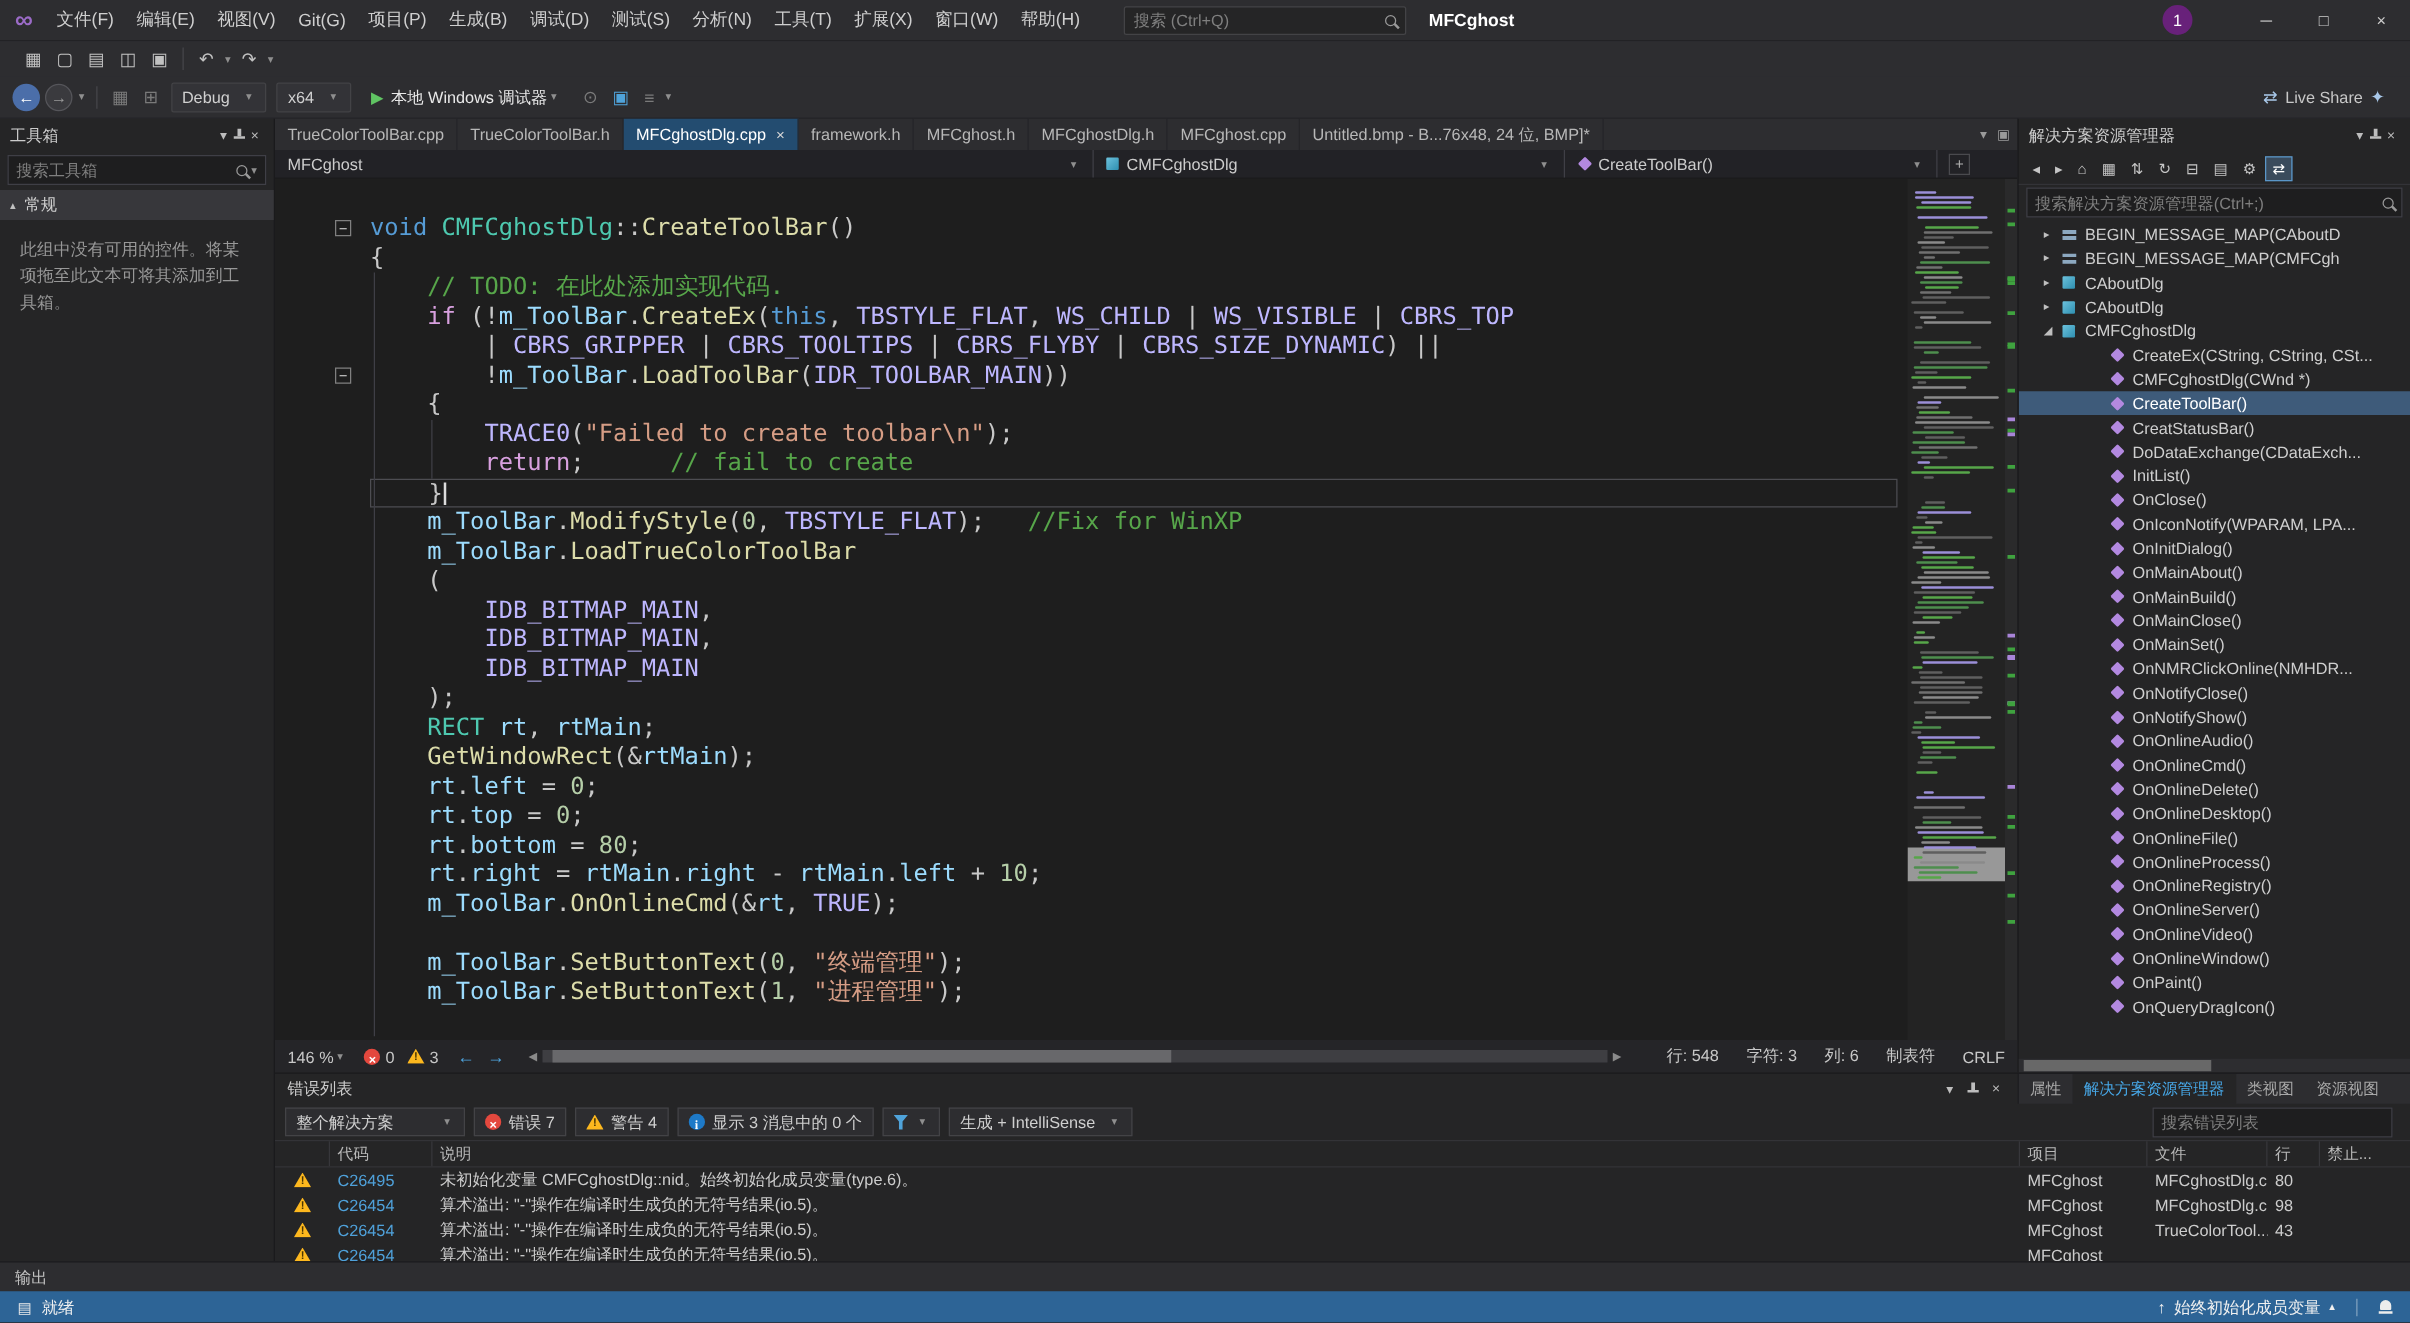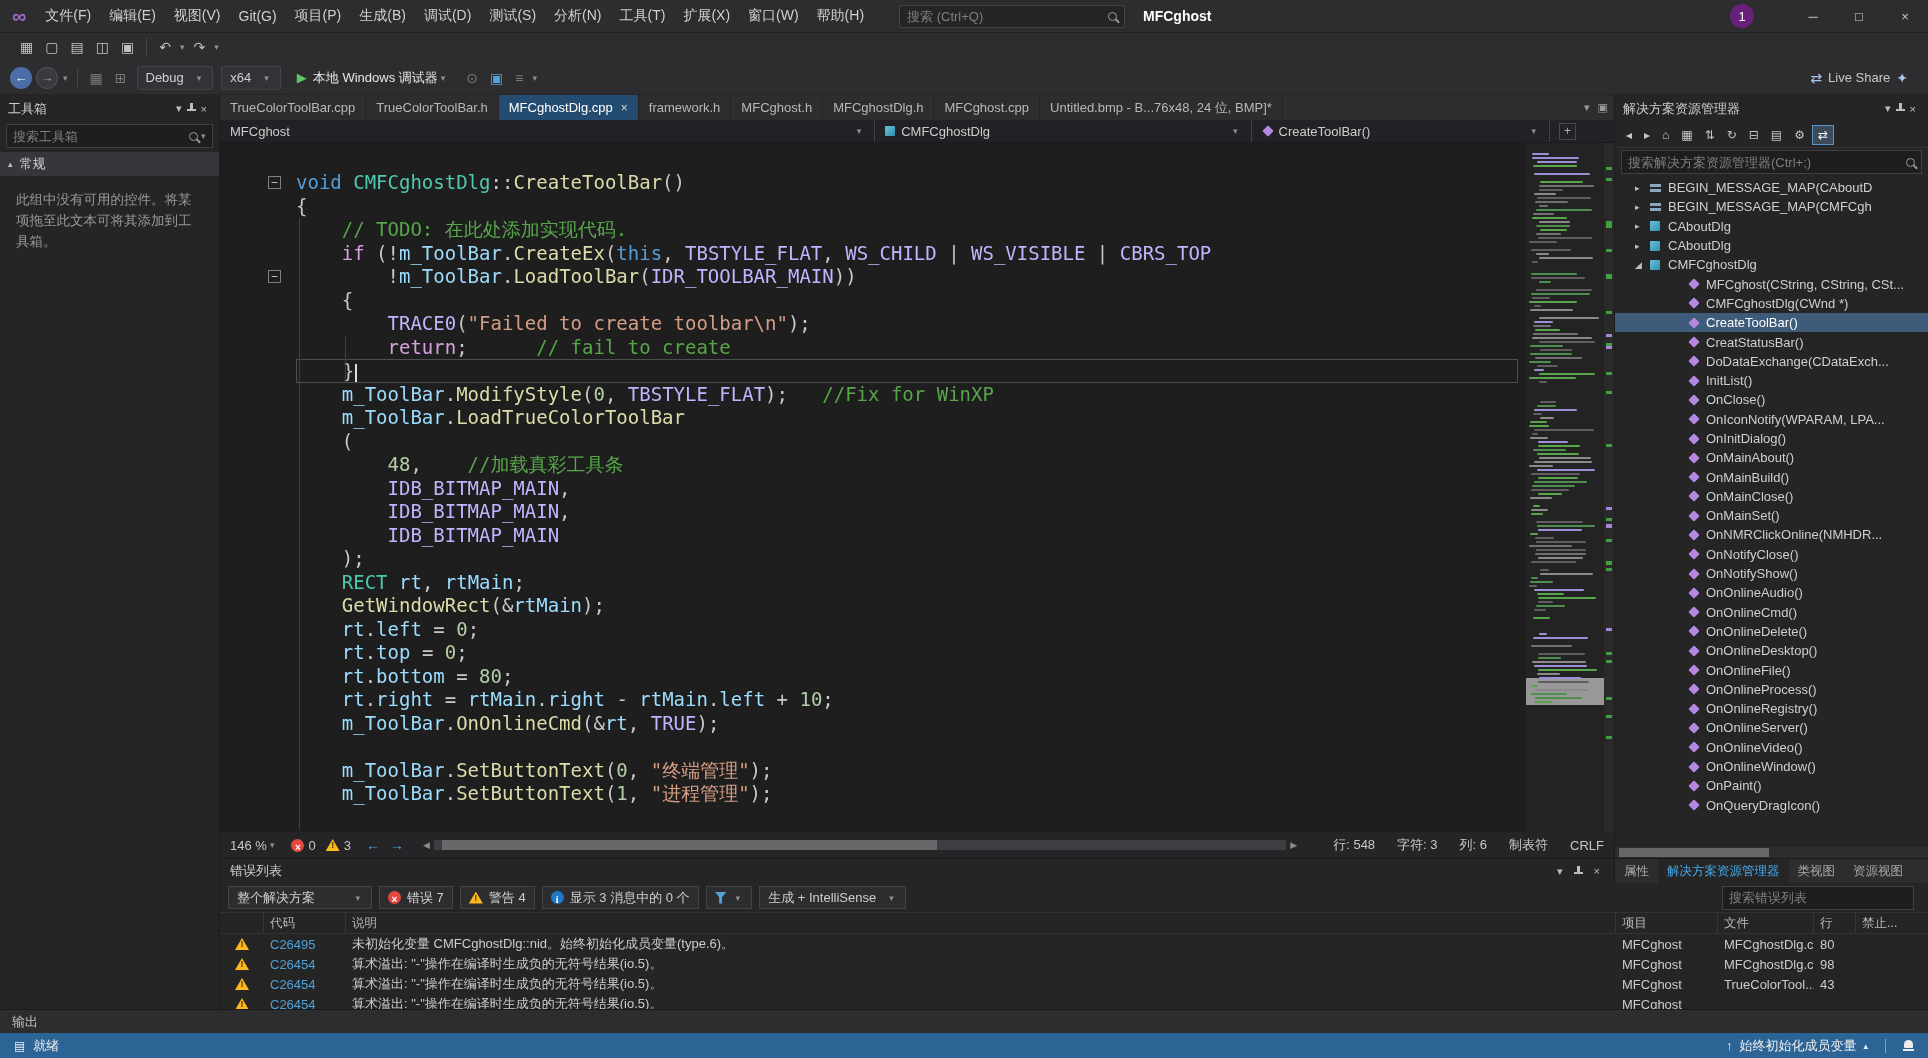--- a/index.html
+++ b/index.html
@@ -329,20 +329,24 @@
           </div>
           <div class="cl">
             <span class="gutter"></span>
             <pre class="src"><span class="tk-c">	// TODO: 在此处添加实现代码.</span></pre>
           </div>
           <div class="cl">
             <span class="gutter"></span>
             <pre class="src"><span class="tk-p">	</span><span class="tk-ctl">if</span><span class="tk-p"> (!</span><span class="tk-v">m_ToolBar</span><span class="tk-p">.</span><span class="tk-f">CreateEx</span><span class="tk-p">(</span><span class="tk-k">this</span><span class="tk-p">, </span><span class="tk-m">TBSTYLE_FLAT</span><span class="tk-p">, </span><span class="tk-m">WS_CHILD</span><span class="tk-p"> | </span><span class="tk-m">WS_VISIBLE</span><span class="tk-p"> | </span><span class="tk-m">CBRS_TOP</span></pre>
           </div>
           <div class="cl">
+            <span class="gutter"></span>
+            <pre class="src"><span class="tk-p">		| </span><span class="tk-m">CBRS_GRIPPER</span><span class="tk-p"> | </span><span class="tk-m">CBRS_TOOLTIPS</span><span class="tk-p"> | </span><span class="tk-m">CBRS_FLYBY</span><span class="tk-p"> | </span><span class="tk-m">CBRS_SIZE_DYNAMIC</span><span class="tk-p">) ||</span></pre>
+          </div>
+          <div class="cl">
             <span class="gutter">
               <span class="fold">−</span>
             </span>
             <pre class="src"><span class="tk-p">		!</span><span class="tk-v">m_ToolBar</span><span class="tk-p">.</span><span class="tk-f">LoadToolBar</span><span class="tk-p">(</span><span class="tk-m">IDR_TOOLBAR_MAIN</span><span class="tk-p">))</span></pre>
           </div>
           <div class="cl">
             <span class="gutter"></span>
             <pre class="src"><span class="tk-p">	{</span></pre>
           </div>
           <div class="cl">
@@ -361,24 +365,20 @@
             <span class="gutter"></span>
             <pre class="src"><span class="tk-p">	</span><span class="tk-v">m_ToolBar</span><span class="tk-p">.</span><span class="tk-f">ModifyStyle</span><span class="tk-p">(</span><span class="tk-n">0</span><span class="tk-p">, </span><span class="tk-m">TBSTYLE_FLAT</span><span class="tk-p">);   </span><span class="tk-c">//Fix for WinXP</span></pre>
           </div>
           <div class="cl">
             <span class="gutter"></span>
             <pre class="src"><span class="tk-p">	</span><span class="tk-v">m_ToolBar</span><span class="tk-p">.</span><span class="tk-f">LoadTrueColorToolBar</span></pre>
           </div>
           <div class="cl">
             <span class="gutter"></span>
             <pre class="src"><span class="tk-p">	(</span></pre>
-          </div>
-          <div class="cl">
-            <span class="gutter"></span>
-            <pre class="src"><span class="tk-p">		</span><span class="tk-n">48</span><span class="tk-p">,    </span><span class="tk-c">//加载真彩工具条</span></pre>
           </div>
           <div class="cl">
             <span class="gutter"></span>
             <pre class="src"><span class="tk-p">		</span><span class="tk-m">IDB_BITMAP_MAIN</span><span class="tk-p">,</span></pre>
           </div>
           <div class="cl">
             <span class="gutter"></span>
             <pre class="src"><span class="tk-p">		</span><span class="tk-m">IDB_BITMAP_MAIN</span><span class="tk-p">,</span></pre>
           </div>
           <div class="cl">
@@ -658,21 +658,21 @@
           <span class="tlabel">CAboutDlg</span>
         </div>
         <div class="trow lvl1">
           <span class="arrow">◢</span>
           <span class="nicon class"></span>
           <span class="tlabel">CMFCghostDlg</span>
         </div>
         <div class="trow lvl2">
           <span class="arrow"></span>
           <span class="nicon method"></span>
-          <span class="tlabel">MFCghost(CString, CString, CSt...</span>
+          <span class="tlabel">CreateEx(CString, CString, CSt...</span>
         </div>
         <div class="trow lvl2">
           <span class="arrow"></span>
           <span class="nicon method"></span>
           <span class="tlabel">CMFCghostDlg(CWnd *)</span>
         </div>
         <div class="trow lvl2 sel">
           <span class="arrow"></span>
           <span class="nicon method"></span>
           <span class="tlabel">CreateToolBar()</span>

